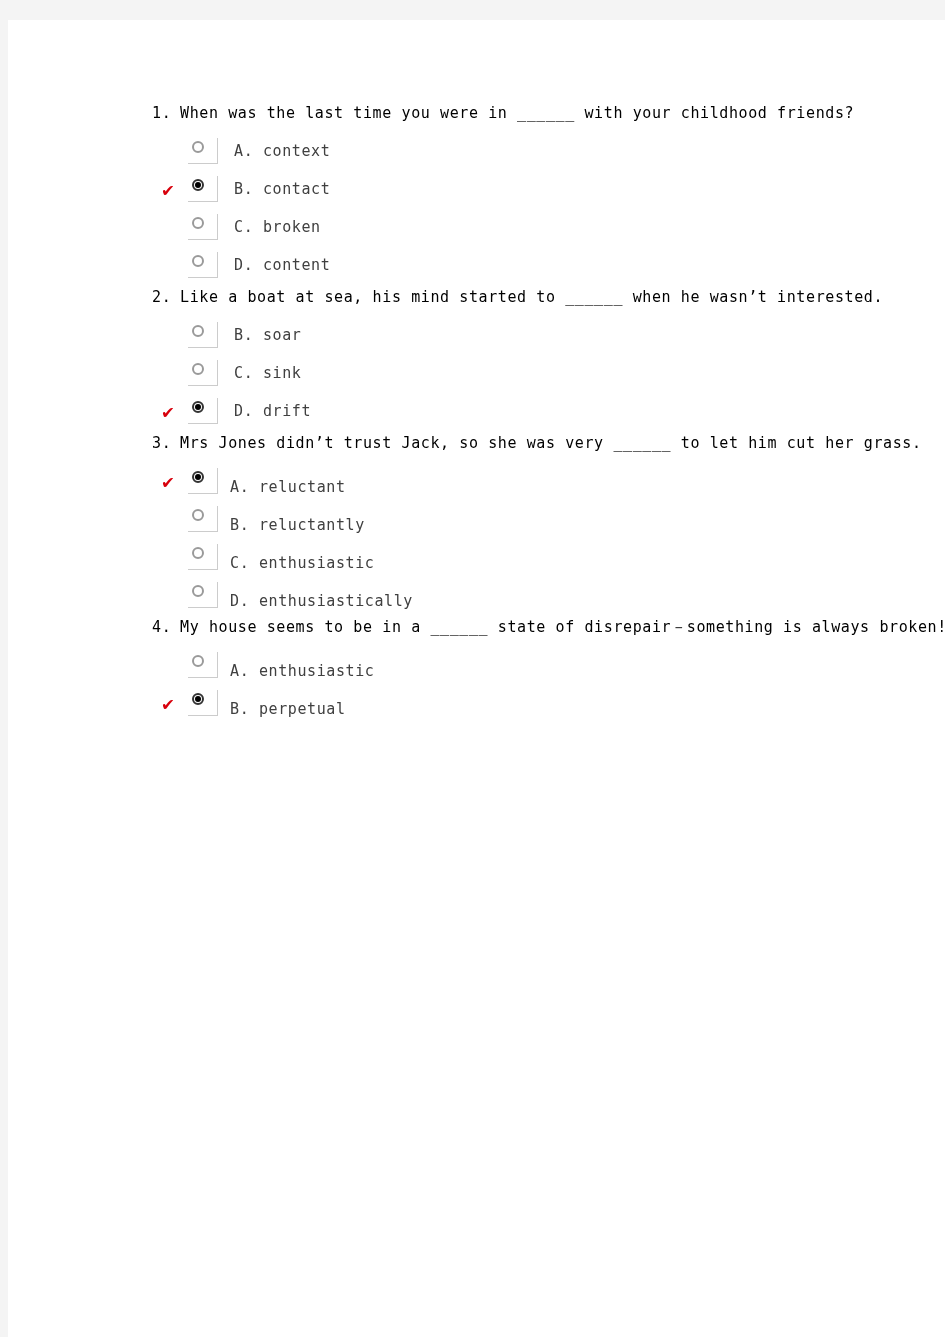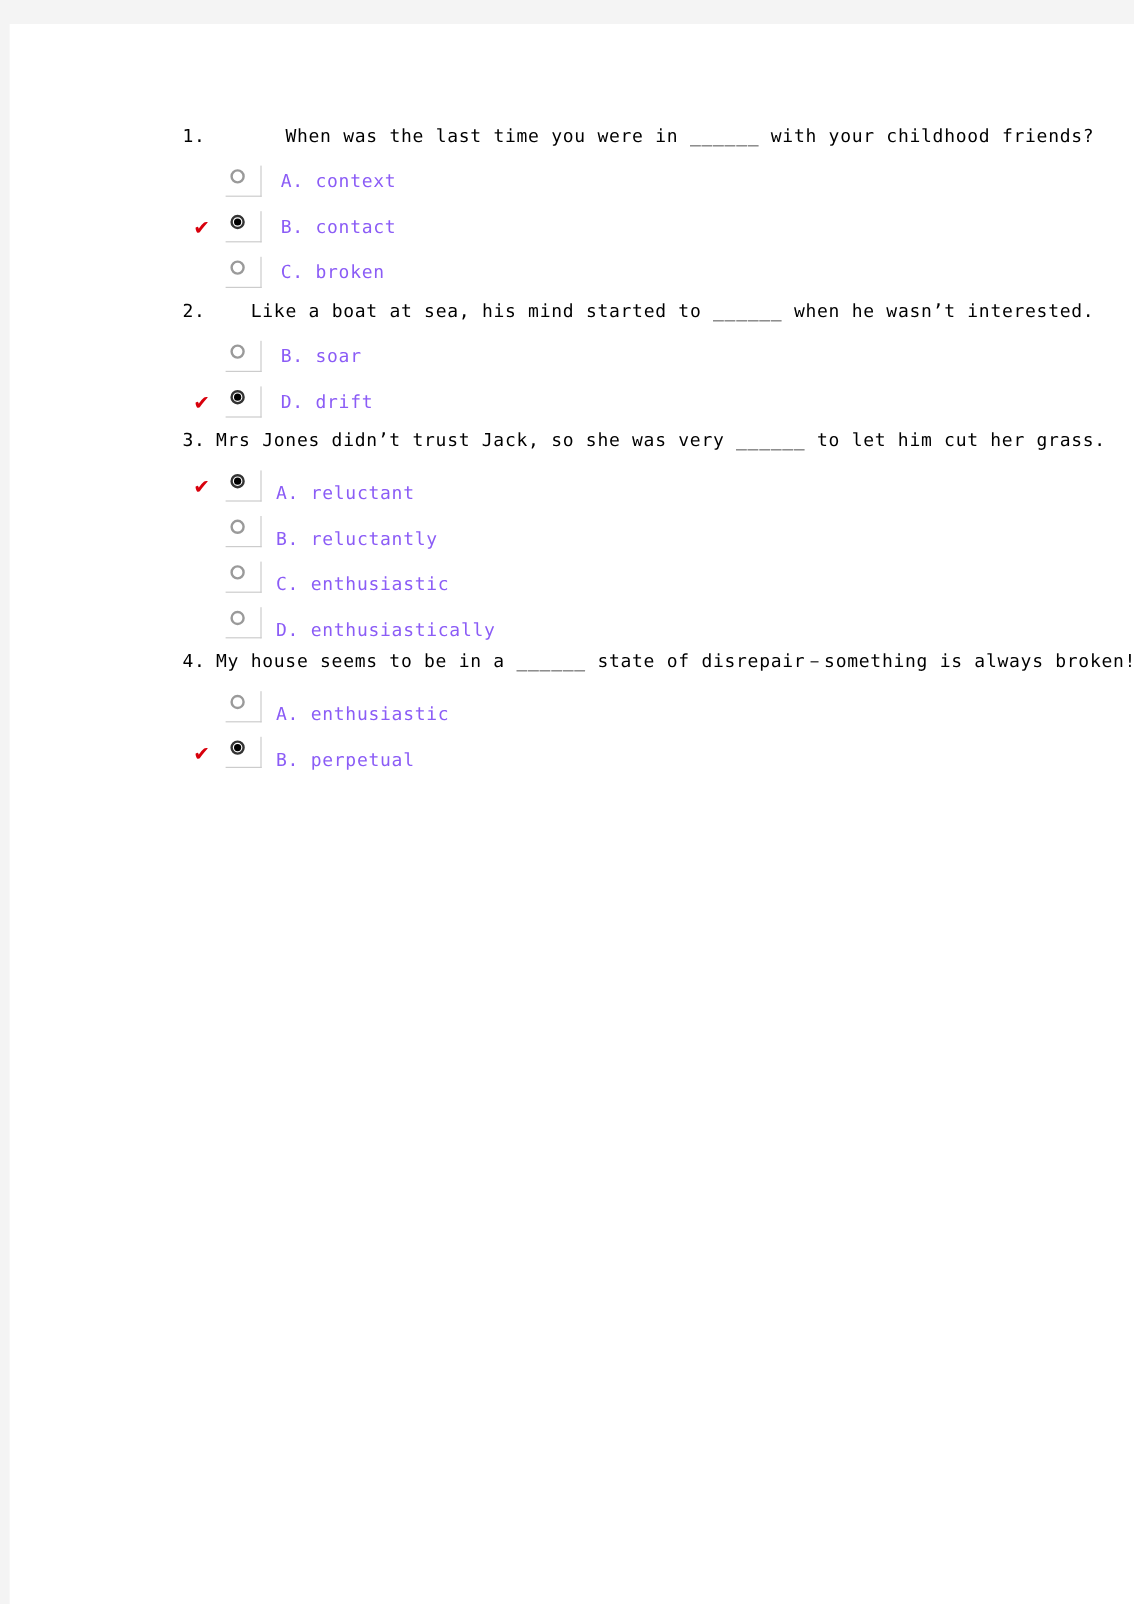--- a/index.html
+++ b/index.html
@@ -47,21 +47,20 @@
     letter-spacing: 0.6px;
     margin-bottom: 6px;
   }
   .q-number {
     width: 28px;
     flex: 0 0 28px;
     text-align: left;
   }
   .q-text {
     flex: 1 1 auto;
-    text-align: right;
   }
 
   
   .option-row {
     position: relative;
     display: flex;
     align-items: center;
     height: 38px;
     padding-left: 36px;   
     box-sizing: border-box;
@@ -119,21 +118,21 @@
     width: 6px;
     height: 6px;
     border-radius: 50%;
     background: #000000;
   }
 
   .option-label {
     margin-left: 16px;
     font-size: 15px;
     line-height: 26px;
-    color: #8b5cf6;
+    color: #404040;
     white-space: pre;
     letter-spacing: 0.6px;
   }
   
   .option-row.tight .option-label {
     margin-left: 12px;
     margin-top: 12px;
   }
 </style>
 </head>
@@ -155,28 +154,40 @@
             <span class="radio-dot"></span>
           </span>
           <span class="option-label">B. contact</span>
         </div>
         <div class="option-row">
           <span class="radio-box">
             <span class="radio-dot"></span>
           </span>
           <span class="option-label">C. broken</span>
         </div>
+        <div class="option-row">
+          <span class="radio-box">
+            <span class="radio-dot"></span>
+          </span>
+          <span class="option-label">D. content</span>
+        </div>
       </div>
       <div class="question-block">
         <div class="question-line"><span class="q-number">2.</span><span class="q-text">Like a boat at sea, his mind started to ______ when he wasn’t interested.</span></div>
         <div class="option-row">
           <span class="radio-box">
             <span class="radio-dot"></span>
           </span>
           <span class="option-label">B. soar</span>
+        </div>
+        <div class="option-row">
+          <span class="radio-box">
+            <span class="radio-dot"></span>
+          </span>
+          <span class="option-label">C. sink</span>
         </div>
         <div class="option-row is-marked">
           <span class="check-mark">✔</span>
           <span class="radio-box is-checked">
             <span class="radio-dot"></span>
           </span>
           <span class="option-label">D. drift</span>
         </div>
       </div>
       <div class="question-block">

